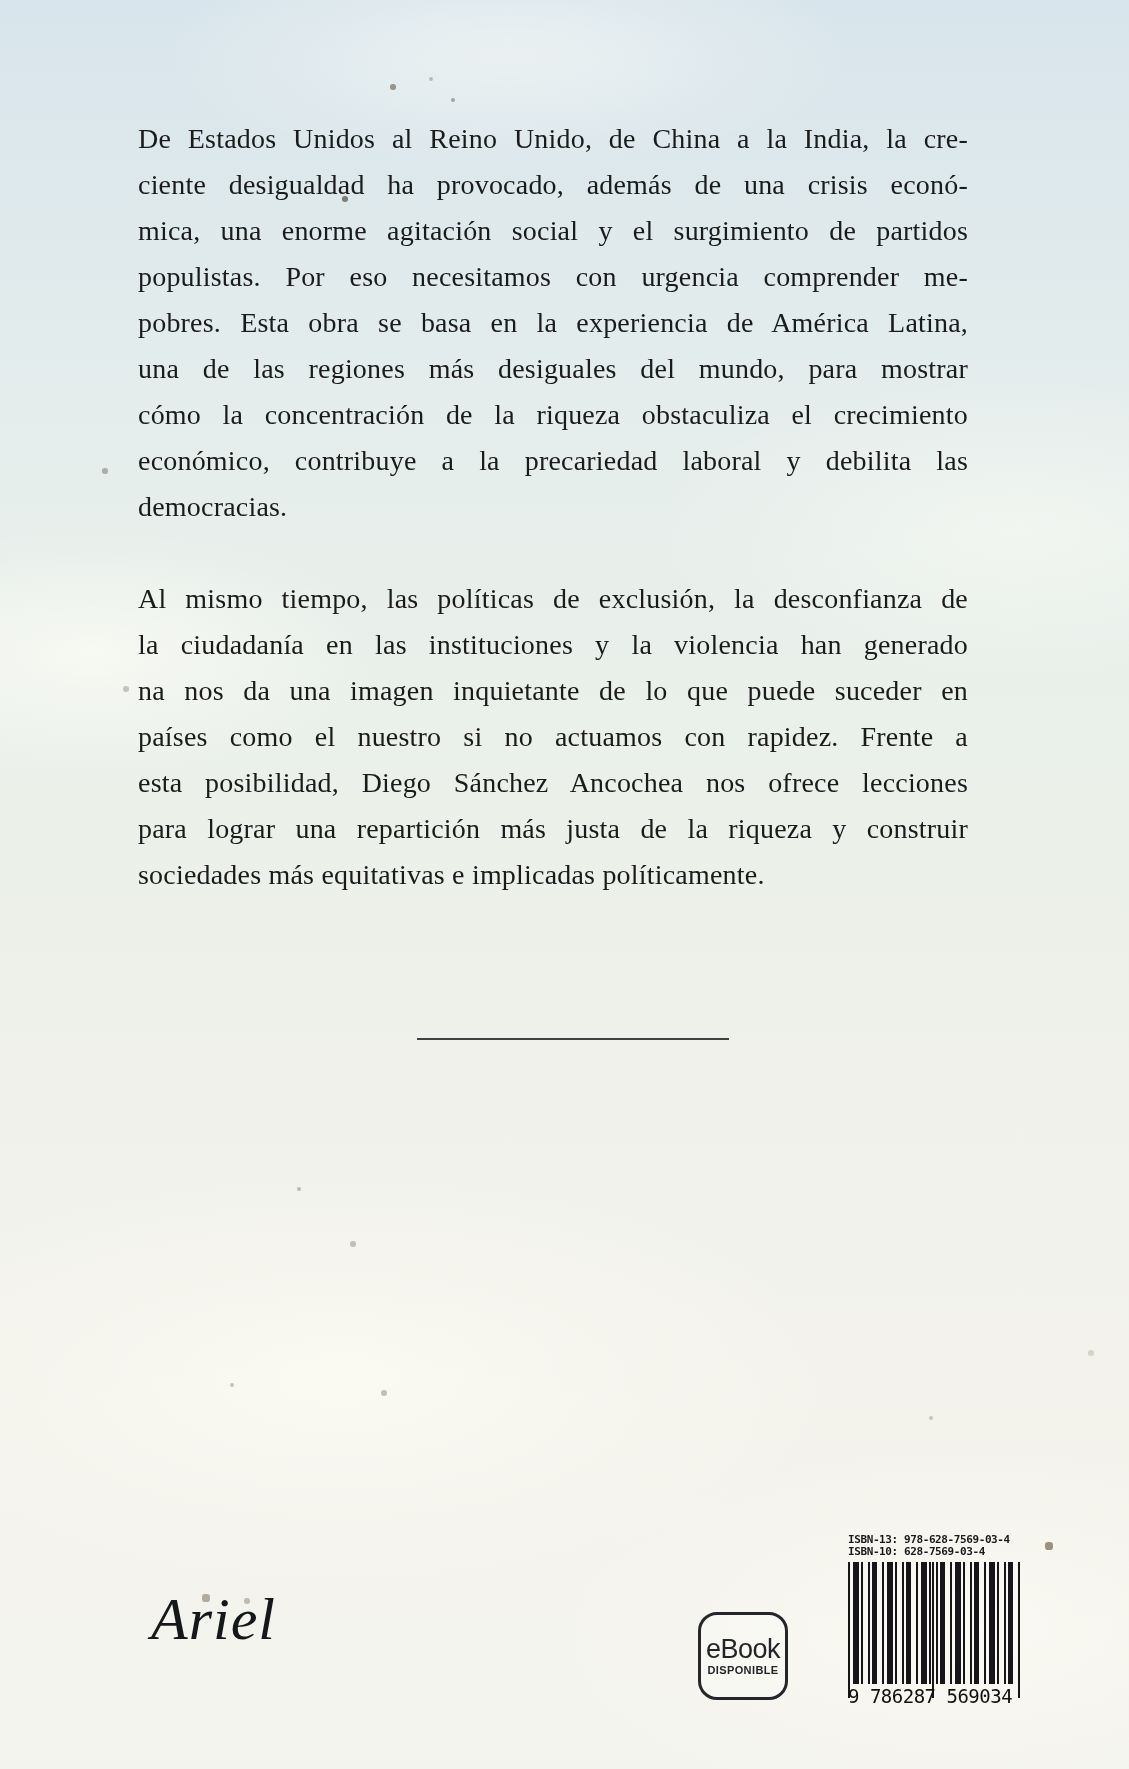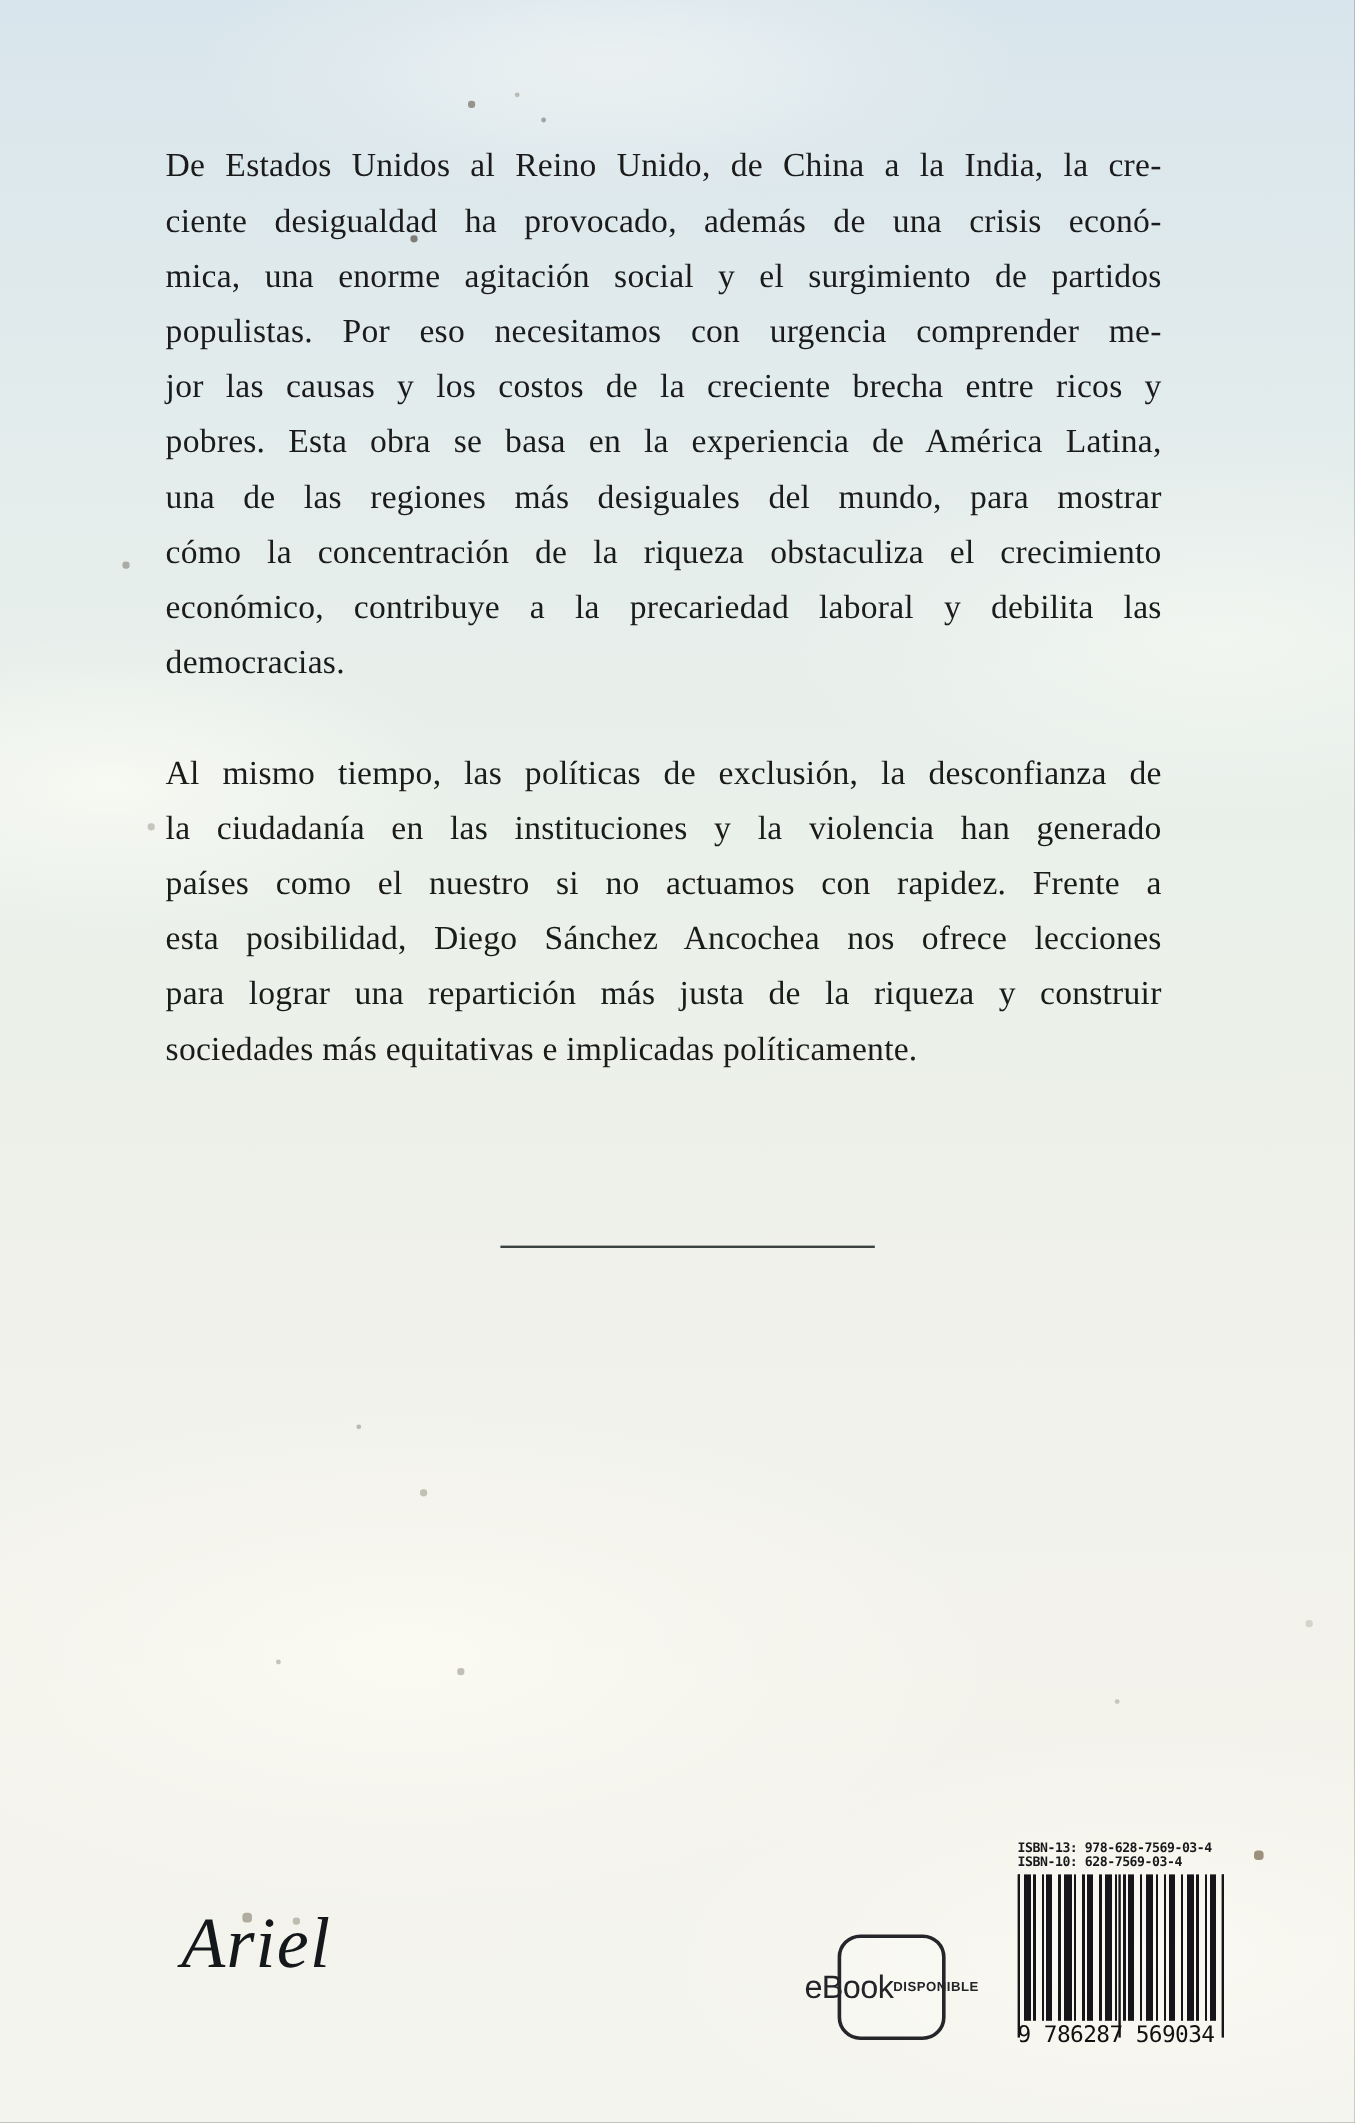--- a/index.html
+++ b/index.html
@@ -60,21 +60,21 @@
   .guard.g-left{left:0;}
   .guard.g-mid{left:84px;}
   .guard.g-right{left:170px;}
   .barcode-number{position:absolute;left:0;top:122px;width:172px;
     font-family:"DejaVu Sans Mono", monospace;font-size:19px;line-height:24px;
     letter-spacing:-.5px;color:#111;white-space:nowrap;}
 
   
   .ebook-badge{position:absolute;left:698px;top:1612px;width:84px;height:82px;
     border:3px solid #24262a;border-radius:19px;
-    display:flex;flex-direction:row;align-items:center;justify-content:center;
+    display:flex;flex-direction:column;align-items:center;justify-content:center;
     font-family:"Liberation Sans", sans-serif;color:#222428;background:rgba(252,252,248,.35);}
   .ebook-title{font-size:27px;line-height:29px;letter-spacing:-.5px;}
   .ebook-sub{font-size:11px;line-height:13px;font-weight:bold;letter-spacing:.4px;}
 
   
   .speckles{position:absolute;left:0;top:0;width:2px;height:2px;border-radius:50%;background:transparent;
     box-shadow:
       392px 86px 0 2px rgba(86,74,56,.55),
       452px 99px 0 1px rgba(86,74,56,.45),
       430px 78px 0 1px rgba(120,110,90,.4),
@@ -95,30 +95,30 @@
 <body>
 
 <div class="page">
 
   <section class="synopsis">
     <div class="para">
       <div class="line">De Estados Unidos al Reino Unido, de China a la India, la cre-</div>
       <div class="line">ciente desigualdad ha provocado, además de una crisis econó-</div>
       <div class="line">mica, una enorme agitación social y el surgimiento de partidos</div>
       <div class="line">populistas. Por eso necesitamos con urgencia comprender me-</div>
-      <div class="line">jor las causas y los costos de la creciente brecha entre ricos y</div>
       <div class="line">pobres. Esta obra se basa en la experiencia de América Latina,</div>
       <div class="line">una de las regiones más desiguales del mundo, para mostrar</div>
       <div class="line">cómo la concentración de la riqueza obstaculiza el crecimiento</div>
       <div class="line">económico, contribuye a la precariedad laboral y debilita las</div>
       <div class="line last">democracias.</div>
     </div>
     <div class="para">
       <div class="line">Al mismo tiempo, las políticas de exclusión, la desconfianza de</div>
       <div class="line">la ciudadanía en las instituciones y la violencia han generado</div>
+      <div class="line">na nos da una imagen inquietante de lo que puede suceder en</div>
       <div class="line">países como el nuestro si no actuamos con rapidez. Frente a</div>
       <div class="line">esta posibilidad, Diego Sánchez Ancochea nos ofrece lecciones</div>
       <div class="line">para lograr una repartición más justa de la riqueza y construir</div>
       <div class="line last">sociedades más equitativas e implicadas políticamente.</div>
     </div>
   </section>
 
   <div class="divider"></div>
 
 

